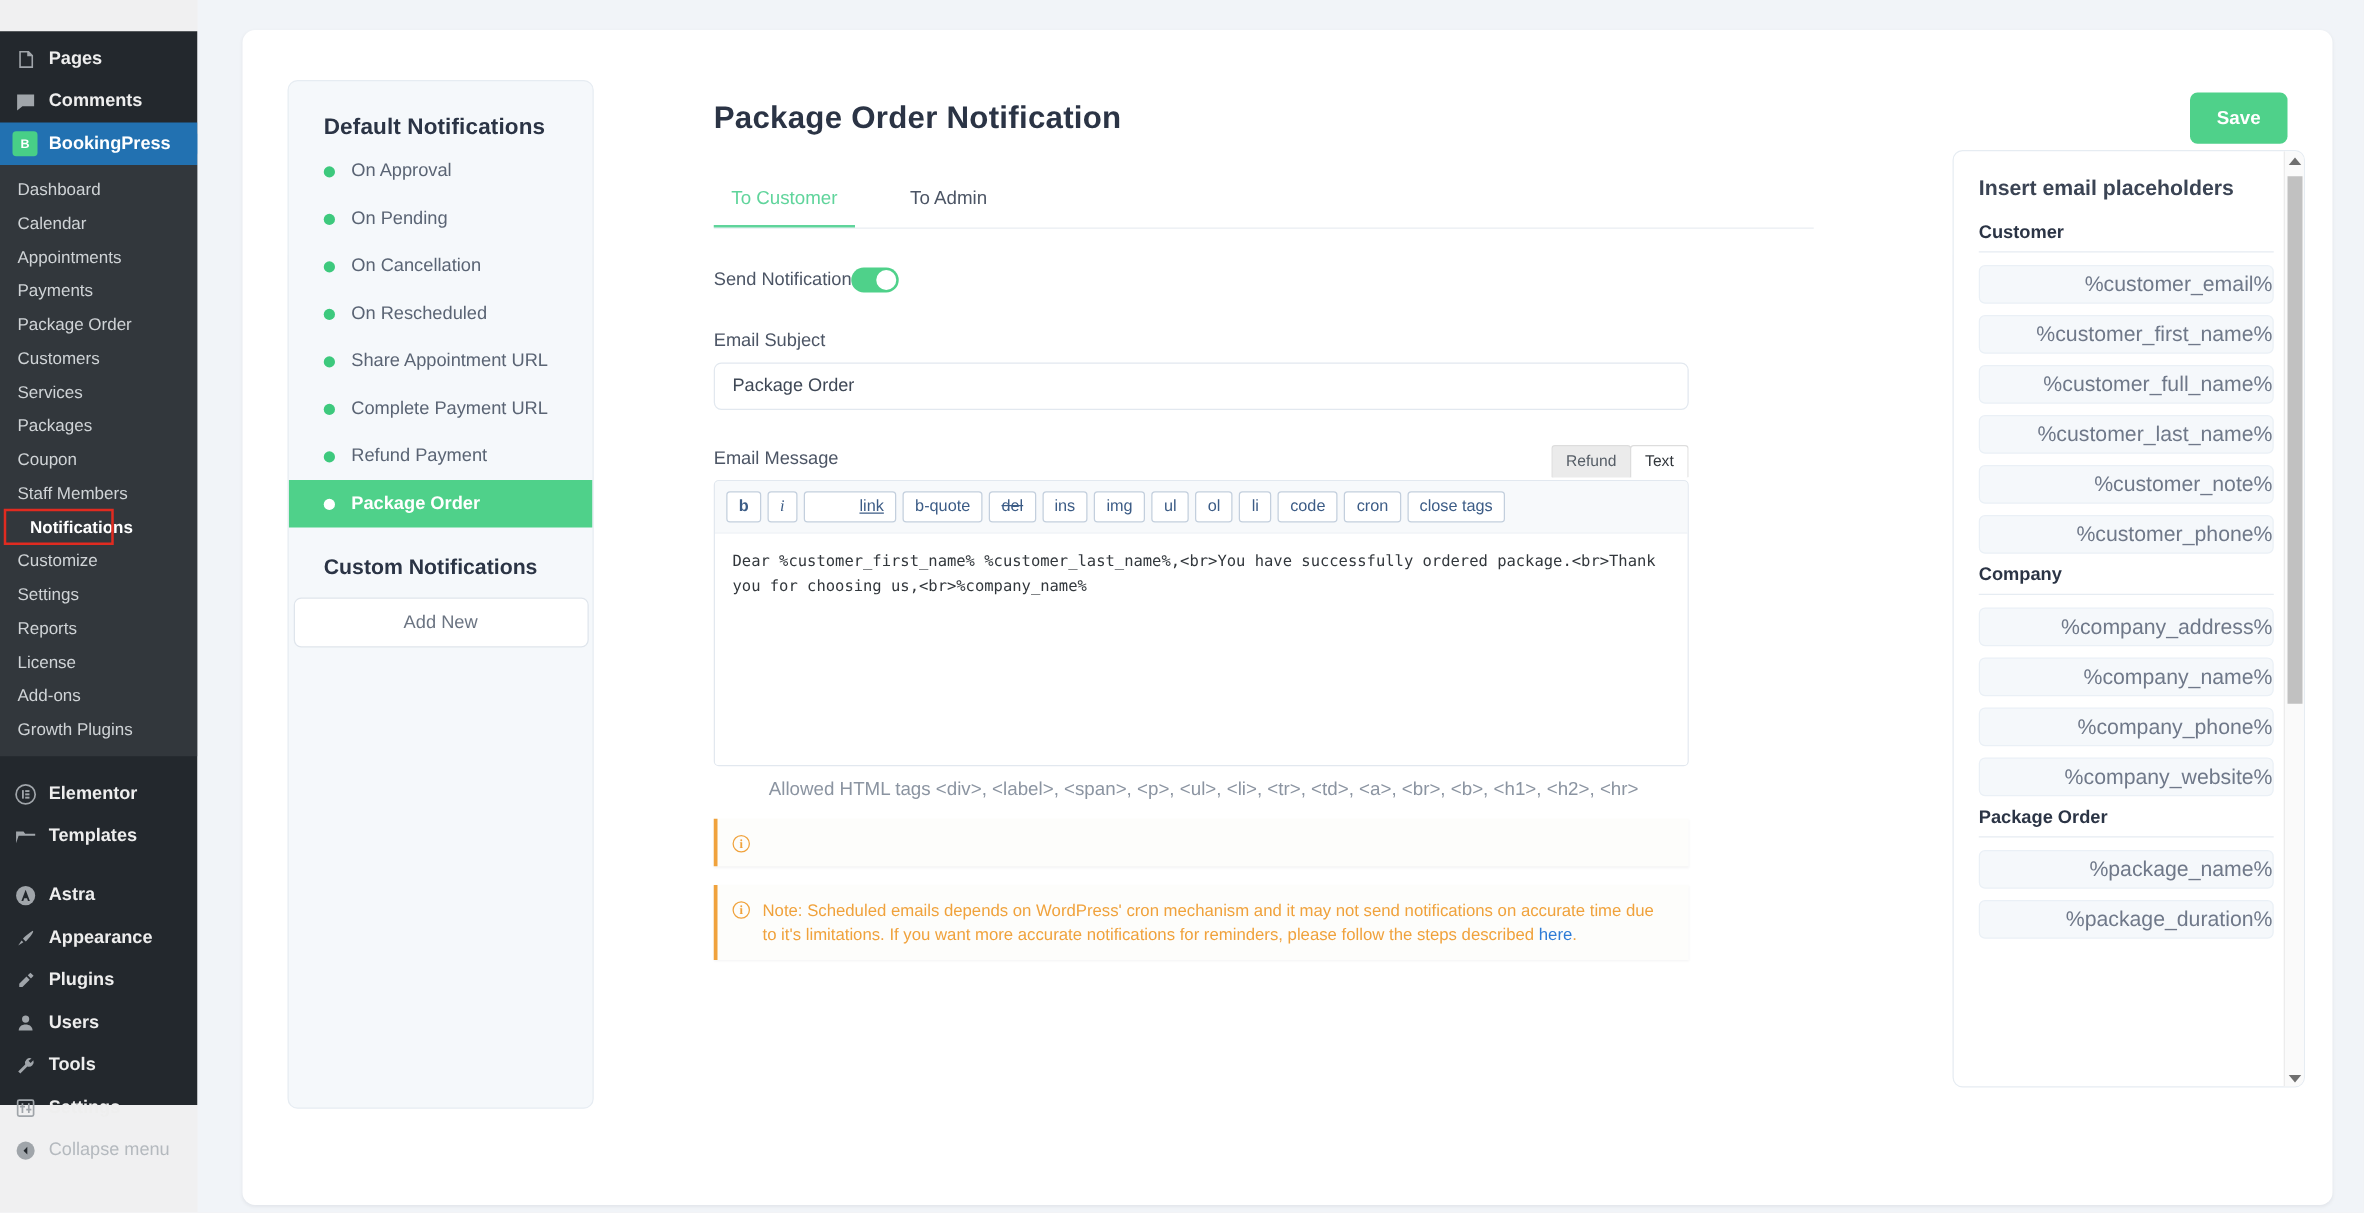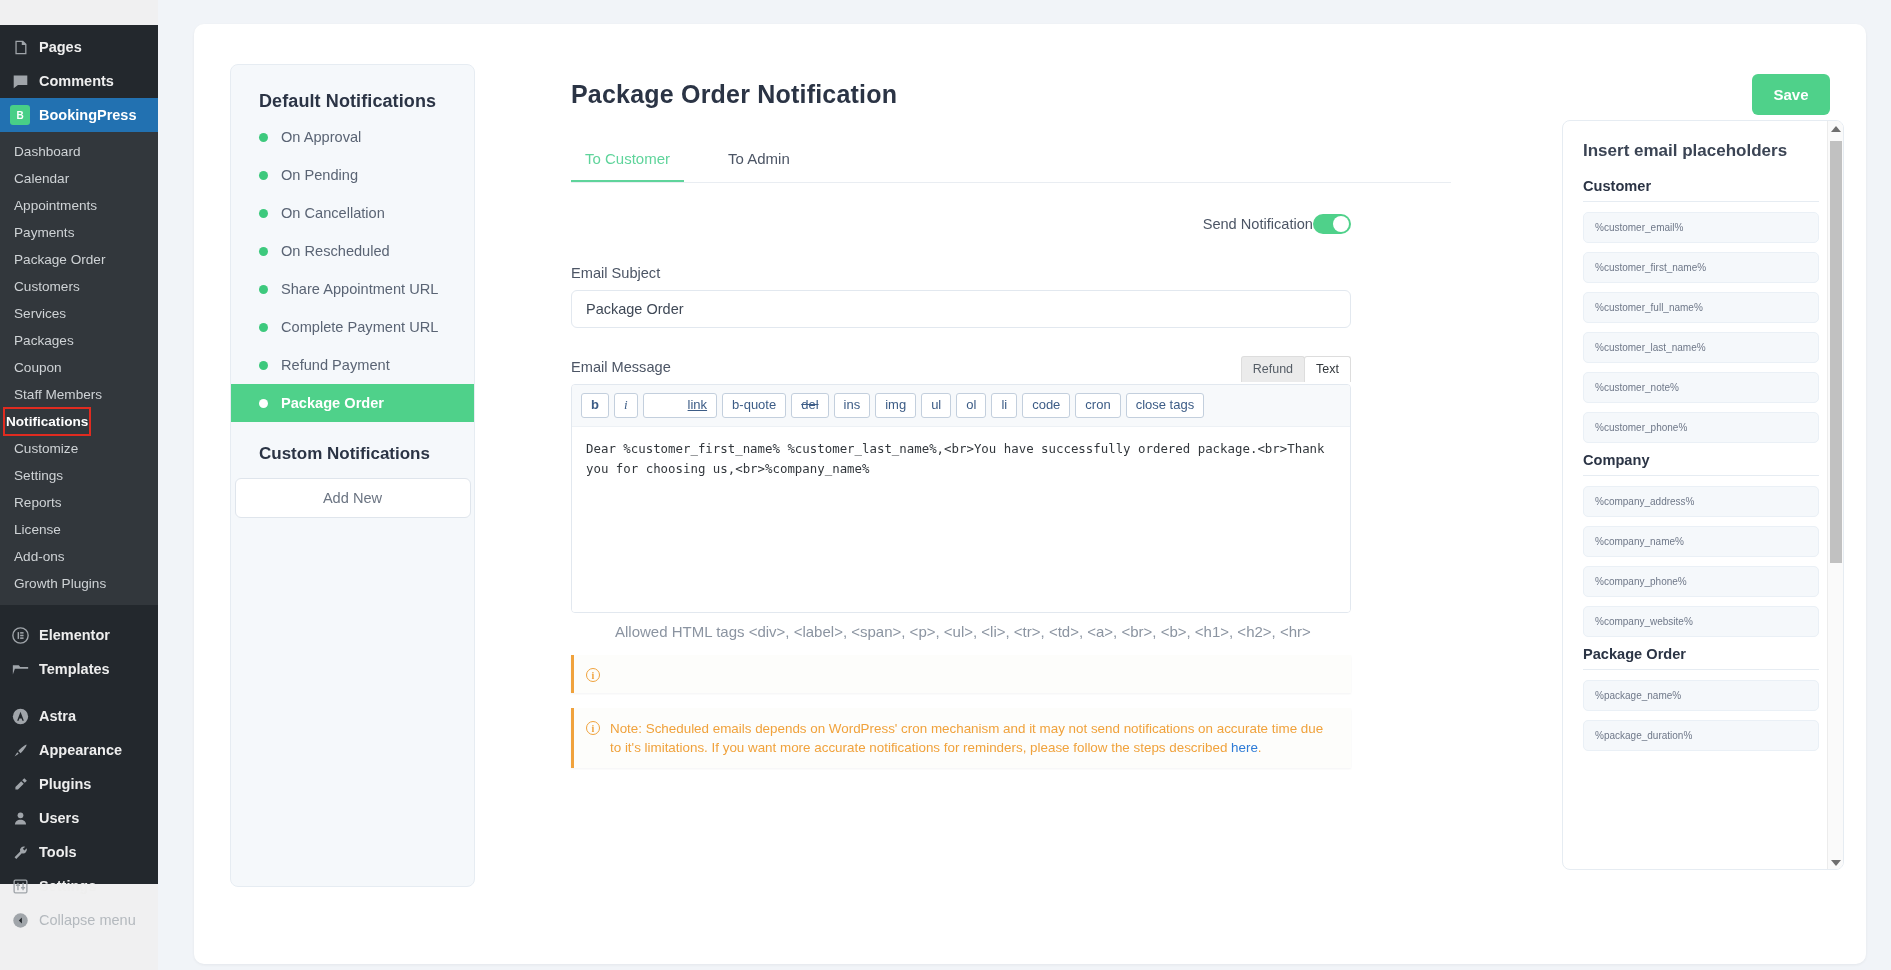--- a/index.html
+++ b/index.html
@@ -58,21 +58,21 @@
   .bp-sub-item {
     display:block; padding: 4px 0 4px 14px;
     font-size: 13.6px; color: #cfd3d6; line-height: 19px;
   }
   .bp-sub-item.active {
     color: #fff; font-weight: 700;
     outline: 2px solid #e02b20;
     outline-offset: -1px;
     width: 86px;
     margin-left: 4px;
-    padding-left: 2px;
+    padding-left: 20px;
   }
   .wp-sep { height: 8px; }
   .wp-block { padding-top: 5px; }
 </style>
 </head>
 <body>
 
 <style>
   
   #content-wrap {
@@ -162,21 +162,21 @@
     cursor: pointer;
   }
   .tab.active {
     color: #5fd49b; border-bottom: 2px solid #5fd49b;
   }
   .field-label {
     font-size: 14.6px; color: #4c5565;
     margin: 31px 0 0 0;
   }
   .row-toggle {
-    display: flex; align-items: center; justify-content: flex-end;
+    display: flex; align-items: center; justify-content: flex-start;
     width: 780px;
   }
   .toggle {
     width: 38px; height: 20px; border-radius: 11px;
     background: #4fd18a; position: relative; cursor: pointer;
     flex: 0 0 38px;
   }
   .toggle .knob {
     position: absolute; top: 2px; right: 2px;
     width: 16px; height: 16px; border-radius: 50%;
@@ -299,24 +299,24 @@
     margin-bottom: 10px;
     margin-top: 4px;
   }
   .ph-chip {
     display: block;
     height: 31px; line-height: 30px;
     background: #f5f8fb;
     border: 1px solid #eaf0f6;
     border-radius: 5px;
     padding-left: 11px;
-    font-size: 10px; color: #6f7889;
+    font-size: 17px; color: #6f7889;
     margin-bottom: 9px;
     cursor: pointer;
-    white-space: nowrap; overflow: hidden;
+    white-space: nowrap; overflow: hidden; text-align: right;
   }
   
   #ph-sb-track {
     position: absolute; right: 0; top: 0;
     width: 16px; height: 750px;
     background: #fafafa;
     border-left: 1px solid #ececec;
   }
   #ph-sb-thumb {
     position: absolute; left: 2px; top: 20px;

